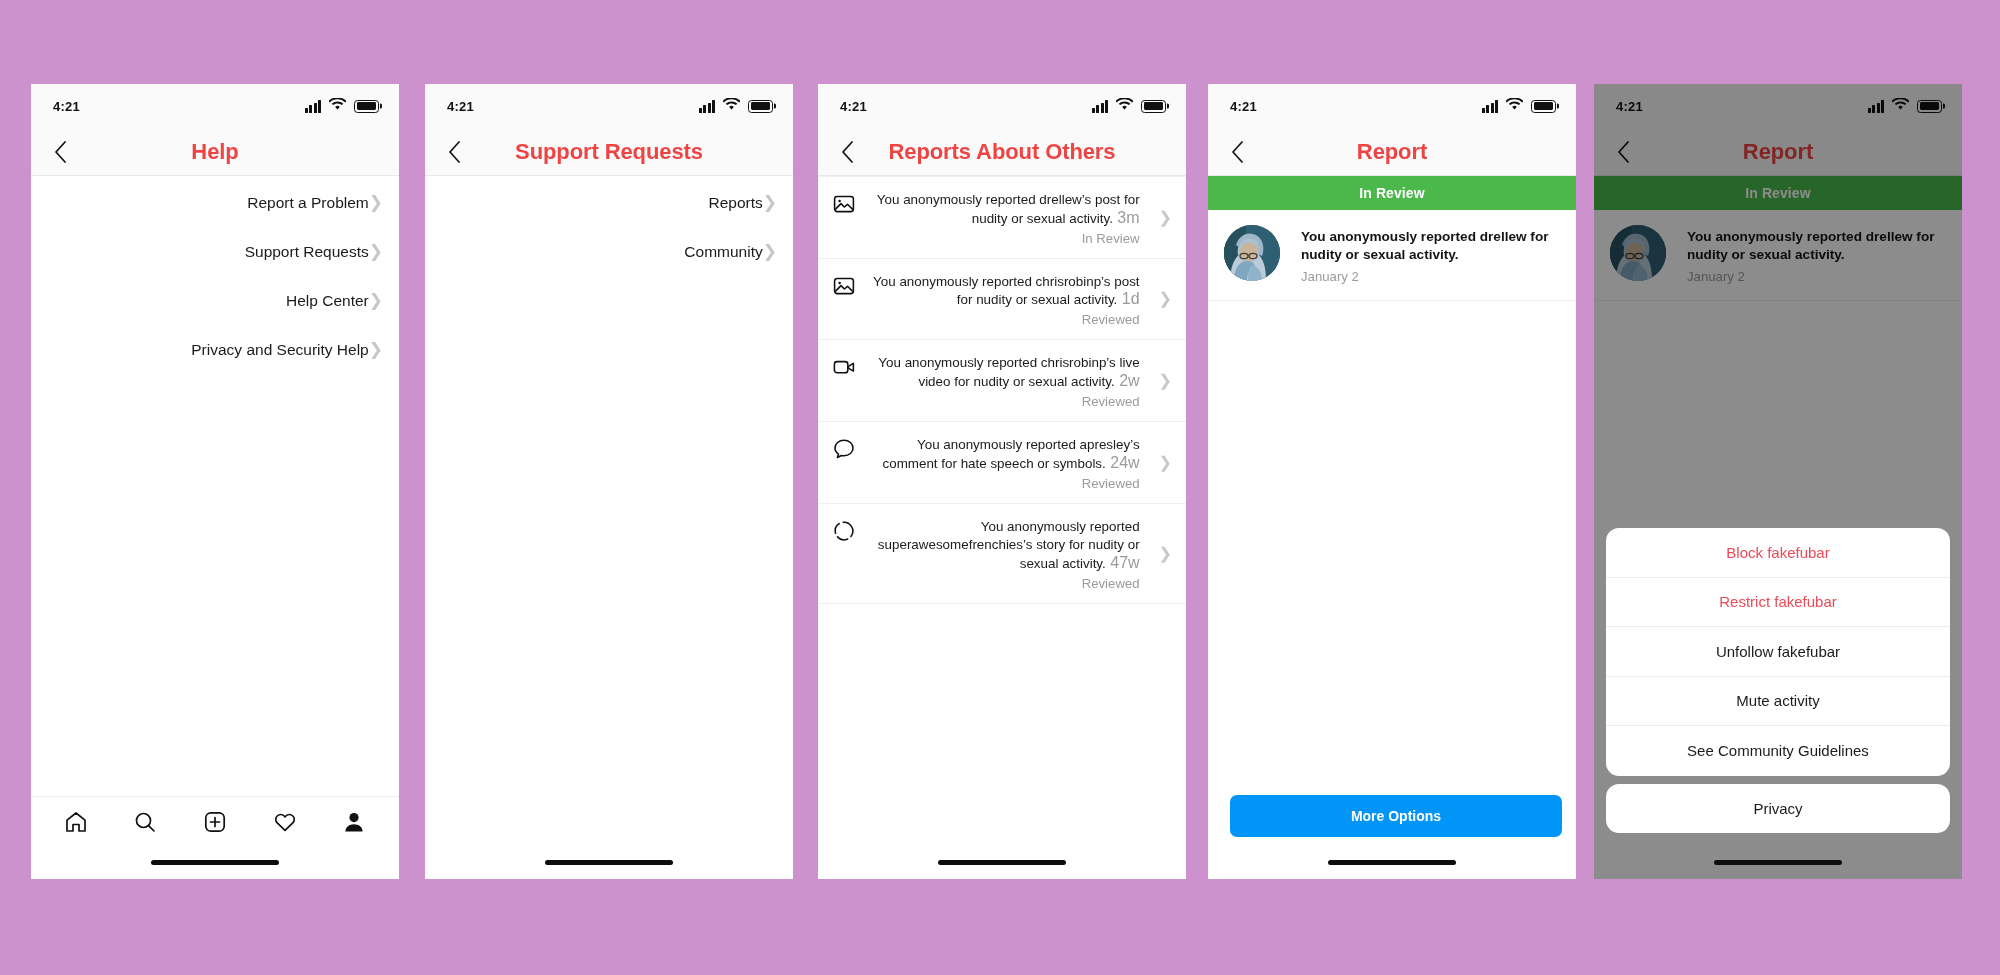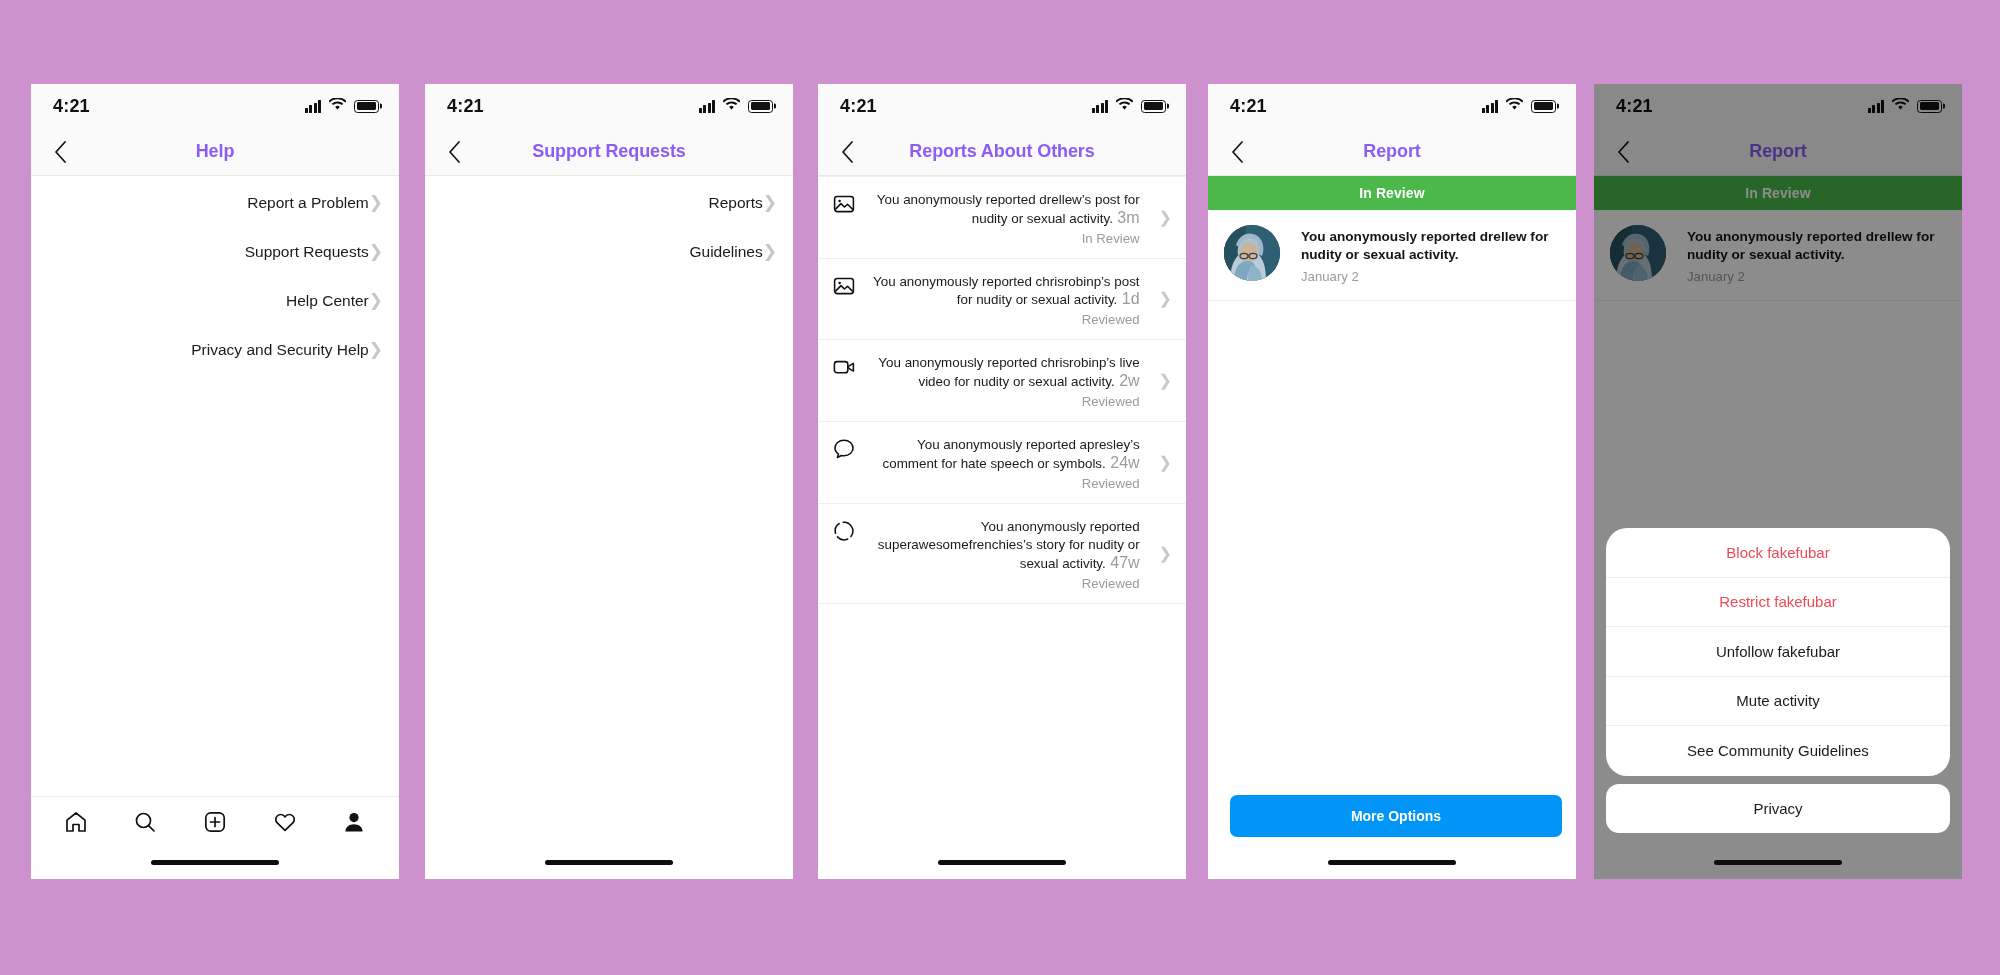--- a/index.html
+++ b/index.html
@@ -33,21 +33,21 @@
   
   .statusbar {
     height: 44px;
     background: #fafafa;
     display: flex;
     align-items: center;
     justify-content: space-between;
     padding: 0 20px 0 22px;
   }
   .status-time {
-    font-size: 18px;
+    font-size: 13px;
     font-weight: 700;
     color: #111;
     letter-spacing: .2px;
   }
   .status-icons {
     display: flex;
     align-items: center;
     gap: 8px;
   }
   .sig { display: flex; align-items: flex-end; gap: 1.5px; height: 13px; }
@@ -86,23 +86,23 @@
   .nav-back {
     position: absolute;
     left: 12px;
     width: 34px; height: 34px;
     display: flex; align-items: center; justify-content: center;
     cursor: pointer;
   }
   .nav-title {
     width: 100%;
     text-align: center;
-    font-size: 18px;
+    font-size: 22px;
     font-weight: 700;
-    color: #8b5cf6;
+    color: #ef4444;
     letter-spacing: -.1px;
   }
 
   
   .slist { background: #fff; padding-top: 2px; }
   .srow {
     height: 49px;
     display: flex;
     align-items: center;
     justify-content: flex-end;
@@ -253,21 +253,21 @@
     z-index: 5;
   }
   .sheet {
     position: absolute;
     left: 12px; right: 12px;
     bottom: 46px;
     z-index: 6;
   }
   .sheet-group {
     background: #fff;
-    border-radius: 21px;
+    border-radius: 13px;
     overflow: hidden;
   }
   .sheet-item {
     height: 49.5px;
     display: flex;
     align-items: center;
     justify-content: center;
     font-size: 15px;
     color: #1b1b1b;
     border-bottom: 1px solid #ededed;
@@ -399,21 +399,21 @@
           </svg>
       </span>
       <span class="nav-title">Support Requests</span>
     </div>
     <div class="slist">
       <div class="srow">
         <span class="srow-label">Reports</span>
         <span class="chev">❯</span>
       </div>
       <div class="srow">
-        <span class="srow-label">Guidelines</span>
+        <span class="srow-label">Community</span>
         <span class="chev">❯</span>
       </div>
     </div>
     <div class="home-ind"></div>
   </div>
 
   <div class="phone" id="phone3">
     <div class="statusbar">
       <span class="status-time">4:21</span>
       <span class="status-icons">

